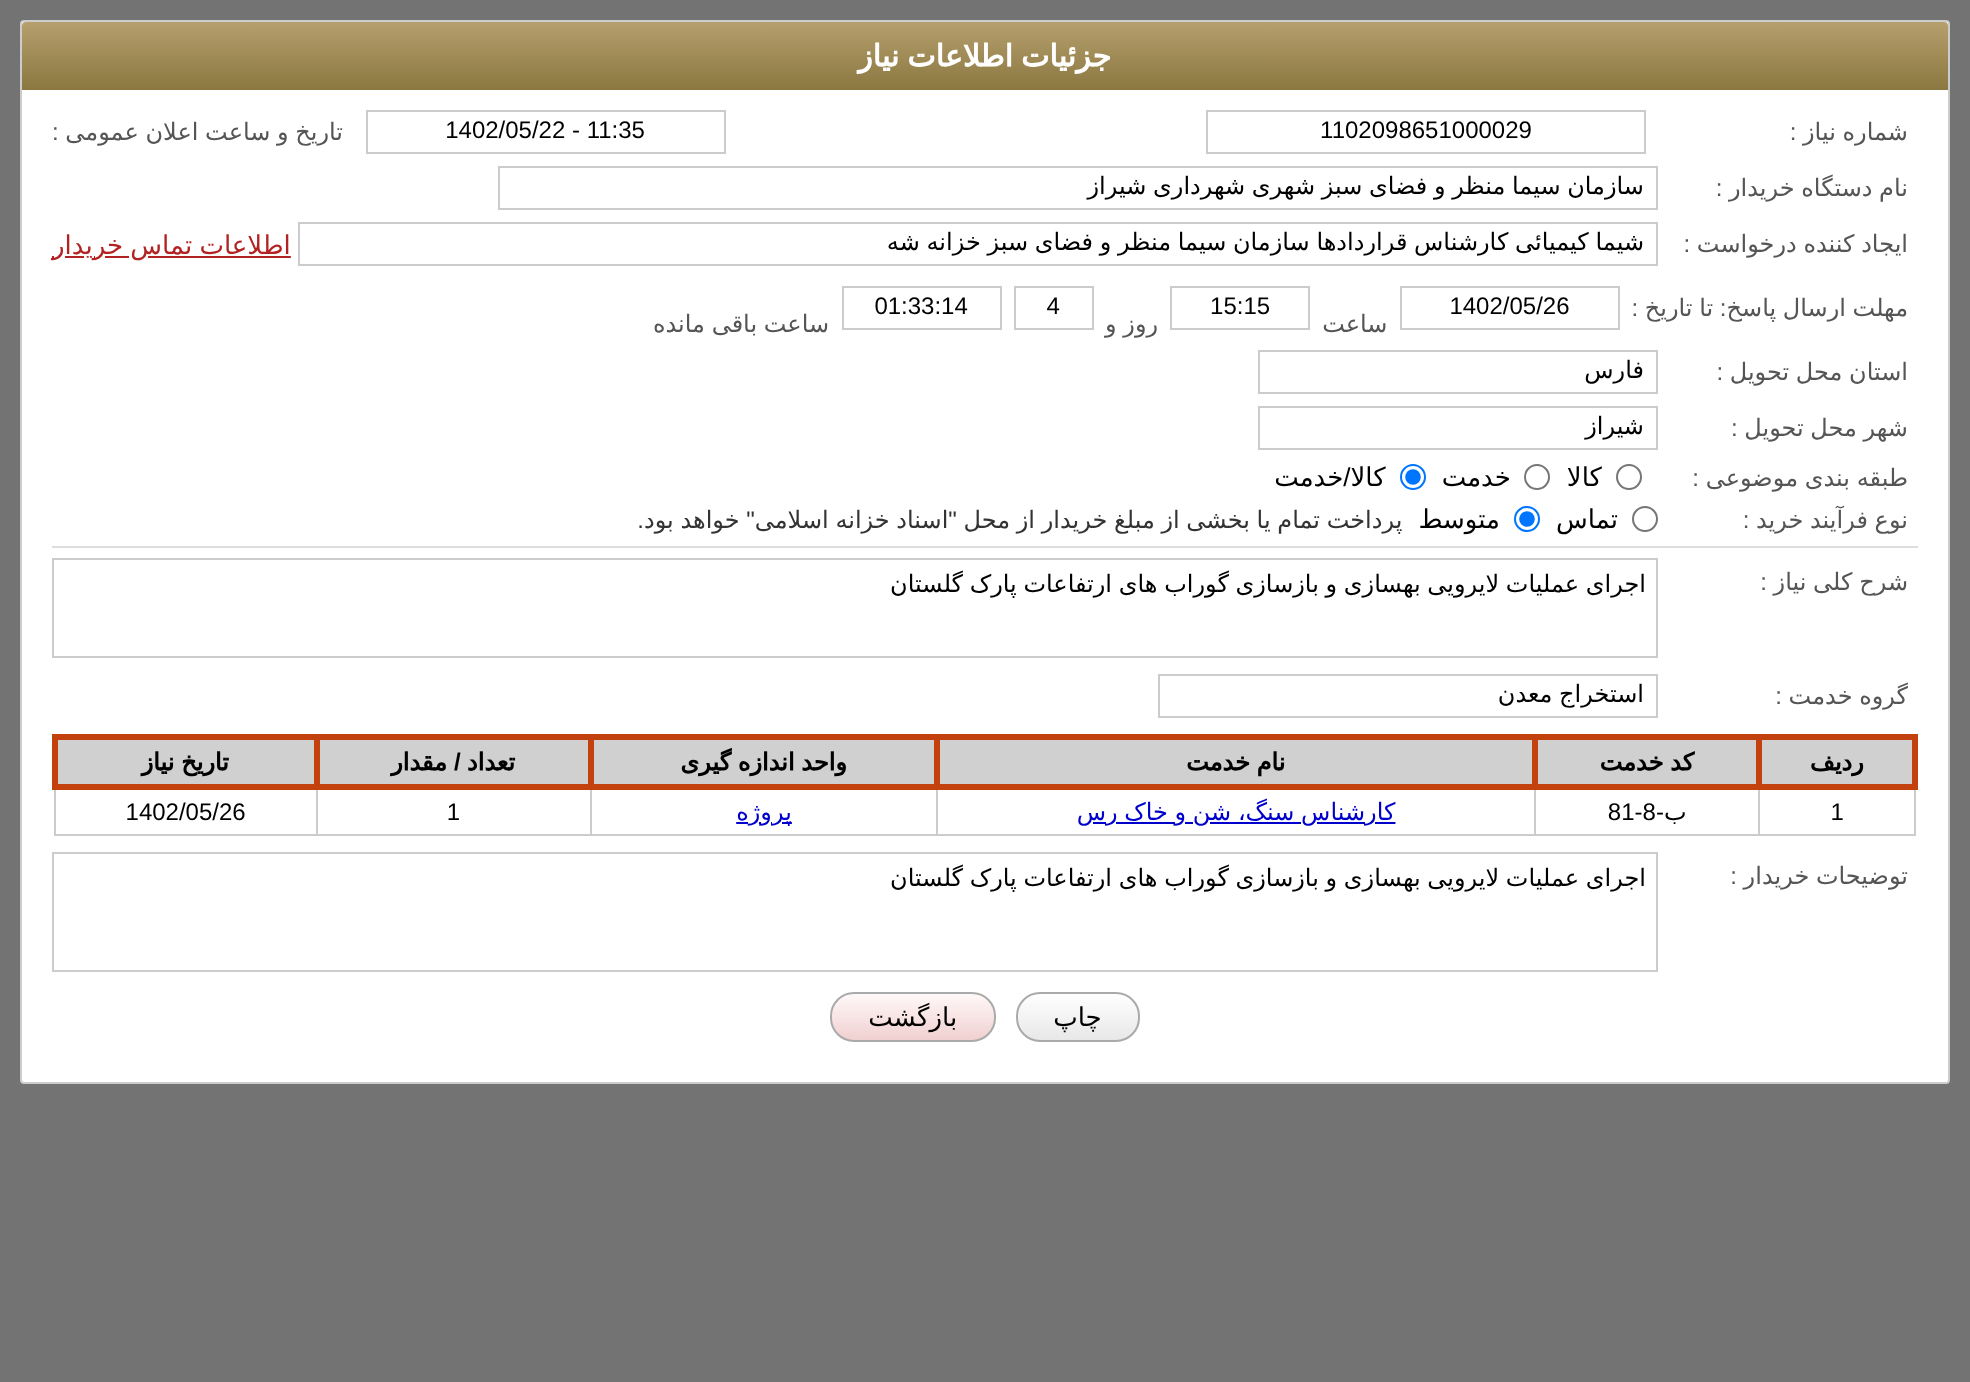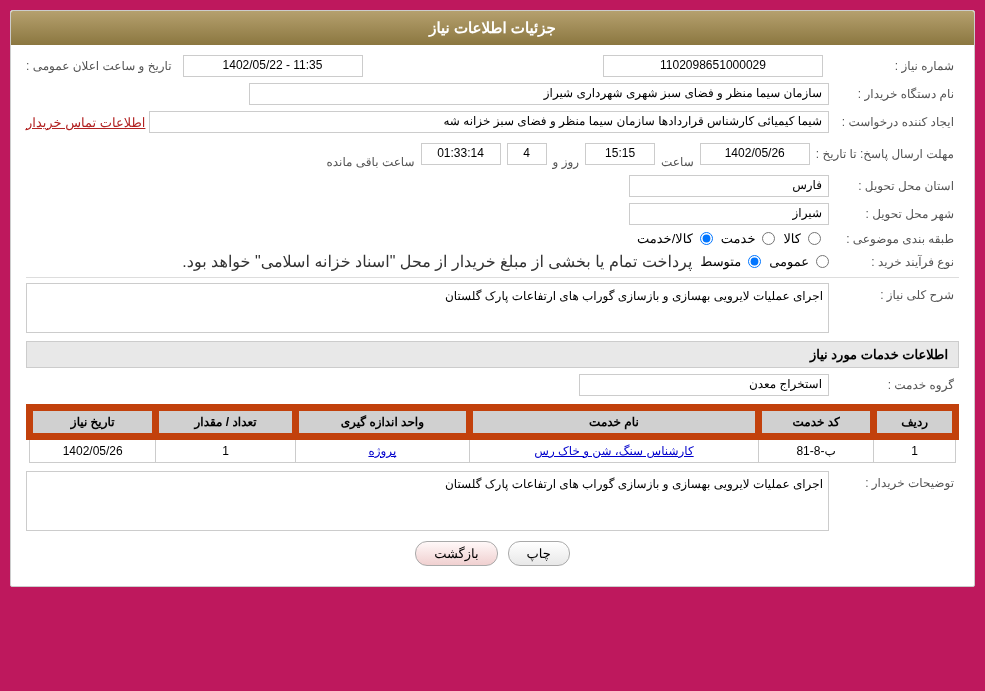--- a/index.html
+++ b/index.html
@@ -6,21 +6,21 @@
     body {
       font-family: Tahoma, Arial, sans-serif;
       font-size: 13px;
       background: #f0f0f0;
       direction: rtl;
       color: #000;
     }
     .page-wrapper {
       width: 985px;
       min-height: 691px;
-      background: #be185d;
+      background: #737373;
       padding: 10px;
     }
     .main-card {
       background: #fff;
       border: 1px solid #ccc;
       border-radius: 2px;
     }
     .card-header {
       background: linear-gradient(to bottom, #b5a06e, #8b7740);
       color: #fff;
@@ -140,21 +140,21 @@
     }
     .khadamat-table {
       width: 100%;
       border-collapse: collapse;
       margin-top: 5px;
       margin-bottom: 8px;
       font-size: 12px;
     }
     .khadamat-table th {
       background: #d0d0d0;
-      border: 7px solid #c2410c;
+      border: 3px solid #c2410c;
       padding: 4px 8px;
       text-align: center;
       font-weight: bold;
     }
     .khadamat-table td {
       border: 1px solid #ccc;
       padding: 4px 8px;
       text-align: center;
       background: #fff;
     }
@@ -283,40 +283,39 @@
           <input type="radio" name="tabaqe" checked="" style="">
           <span>کالا/خدمت</span>
         </div>
       </div>
 
       <div class="nooa-row">
         <span class="nooa-label">نوع فرآیند خرید :</span>
         <div style="display:flex; align-items:center; gap:8px; flex-wrap:wrap;">
           <div class="radio-item">
             <input type="radio" name="nooa" style="">
-            <span>عمومی</span>
+            <span>تماس</span>
           </div>
           <div class="radio-item">
             <input type="radio" name="nooa" checked="" style="">
             <span>متوسط</span>
           </div>
-          <span style="font-size:16px; color:#333;">پرداخت تمام یا بخشی از مبلغ خریدار از محل "اسناد خزانه اسلامی" خواهد بود.</span>
+          <span style="font-size:12px; color:#333;">پرداخت تمام یا بخشی از مبلغ خریدار از محل "اسناد خزانه اسلامی" خواهد بود.</span>
         </div>
       </div>
 
       <hr class="separator">
 
       <div class="shrh-row">
         <span class="shrh-label">شرح کلی نیاز :</span>
         <div class="shrh-content">
           <div class="textarea-box">اجرای عملیات لایرویی بهسازی و بازسازی گوراب های ارتفاعات پارک گلستان</div>
         </div>
       </div>
 
-      <div class="section-header">اطلاعات خدمات مورد نیاز</div>
 
       <div class="info-row" style="margin-bottom:8px;">
         <span class="info-label">گروه خدمت :</span>
         <div class="info-value medium" style="min-width:250px;">استخراج معدن</div>
       </div>
 
       <table class="khadamat-table">
         <thead>
           <tr>
             <th>ردیف</th>

